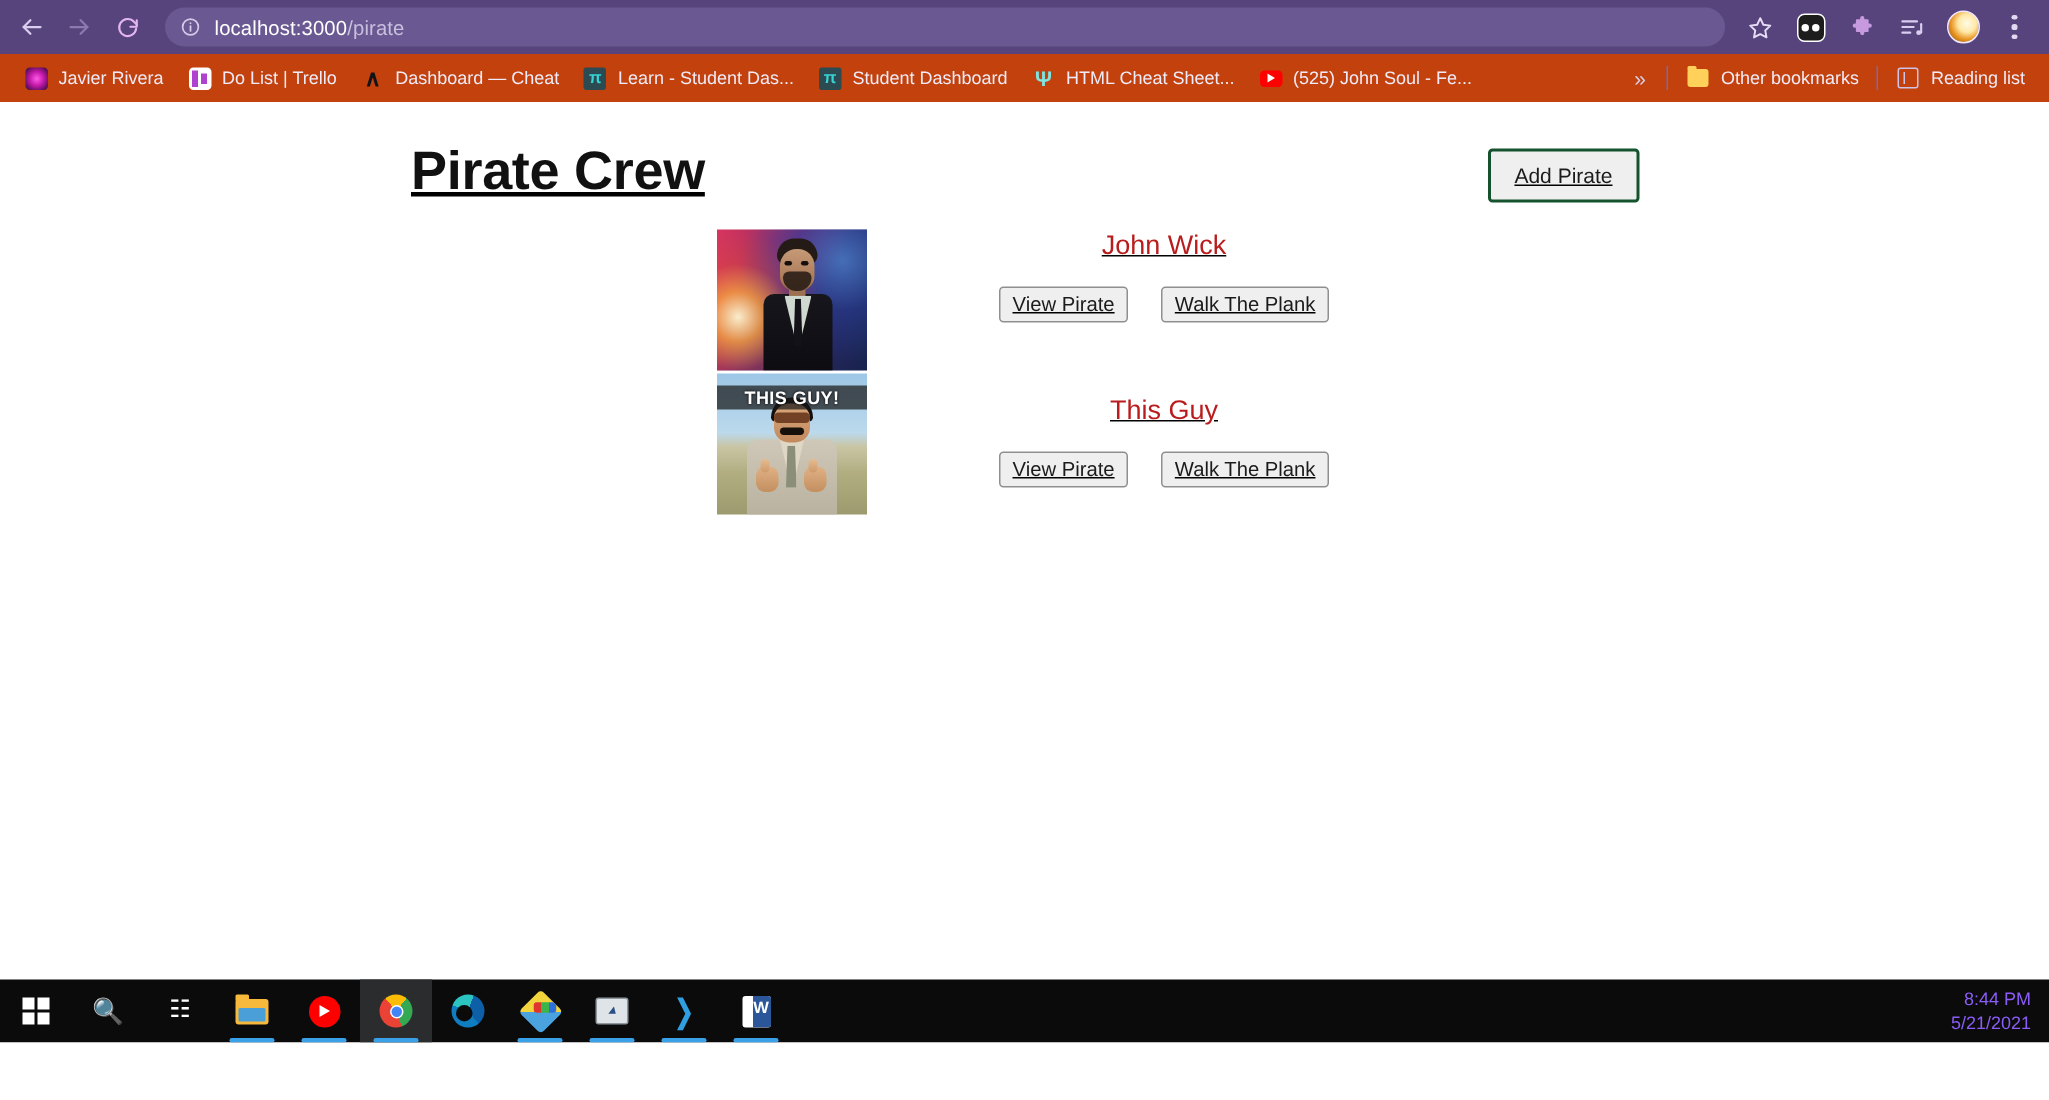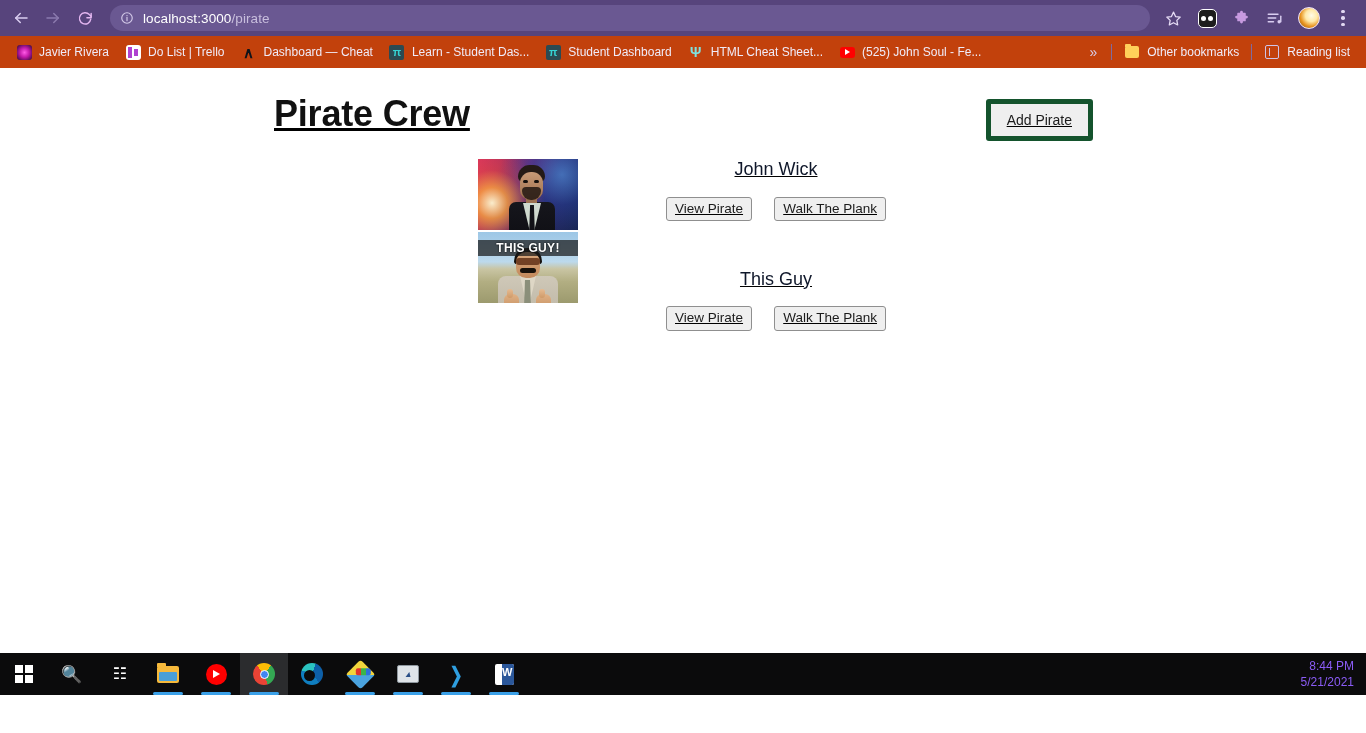--- a/index.html
+++ b/index.html
@@ -183,39 +183,39 @@
     line-height: 1.2;
     letter-spacing: -.2px;
   }
 
   .add-pirate-btn {
     margin-top: 7px;
     font-family: "Liberation Sans", sans-serif;
     font-size: 14px;
     color: #1b1b1b;
     background: #efefef;
-    border: 5px solid #14532d;
+    border: 2px solid #14532d;
     border-radius: 3px;
     padding: 8px 16px;
     line-height: 1.15;
     cursor: pointer;
   }
 
   .crew {
     margin-top: 18px;
     display: flex;
     align-items: flex-start;
     padding-left: 478px;
   }
 
   .crew-photos { width: 100px; flex: 0 0 100px; }
 
   .photo {
     width: 100px;
-    height: 71px;
+    height: 94px;
     display: block;
     overflow: hidden;
     position: relative;
   }
   .photo + .photo { margin-top: 2px; }
 
   
   .photo-johnwick {
     background:
       radial-gradient(circle at 14% 62%, rgba(255,247,210,.95) 0%, rgba(255,170,60,.75) 16%, rgba(255,90,40,.25) 34%, rgba(0,0,0,0) 55%),
@@ -316,21 +316,21 @@
     background: linear-gradient(180deg, #e6bb92 0%, #cf9a68 100%);
   }
 
   .crew-info { margin-left: 88px; }
 
   .pirate-block { width: 220px; text-align: center; }
   .pirate-block.second { margin-top: 48px; }
 
   .pirate-name {
     font-size: 18px;
-    color: #0f172a;
+    color: #b91c1c;
     line-height: 1.2;
     font-weight: 400;
   }
 
   .pirate-actions {
     margin-top: 16px;
     display: flex;
     justify-content: space-between;
   }
 

